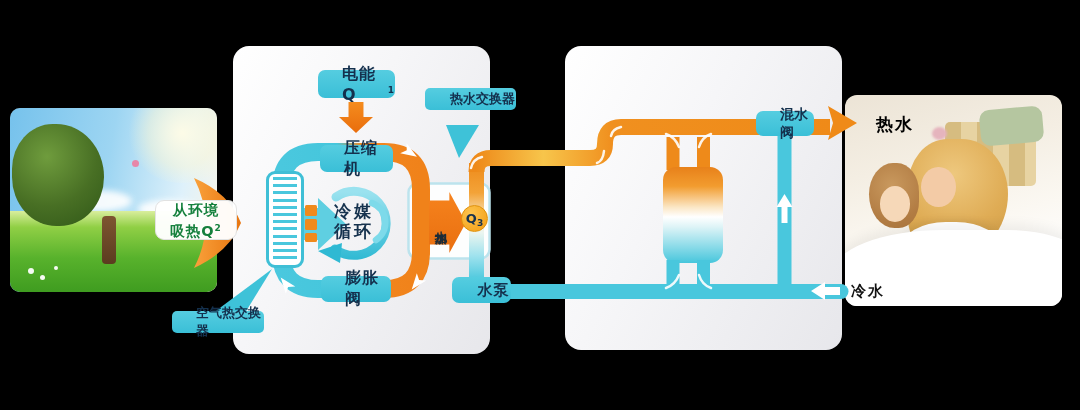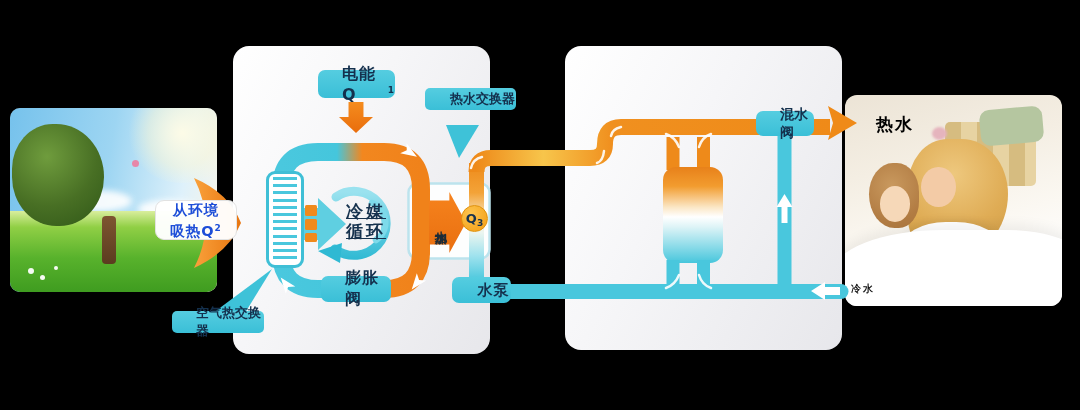--- a/index.html
+++ b/index.html
@@ -69,46 +69,46 @@
   .compressor-label{left:320px;top:145px;width:73px;height:27px;font-size:16px;}
   .expansion-label{left:321px;top:276px;width:70px;height:26px;font-size:16px;}
   .pump-label{left:452px;top:277px;width:59px;height:26px;font-size:15px;}
   .mixing-label{left:756px;top:111px;width:58px;height:25px;font-size:14px;letter-spacing:0;}
   .airx-label{left:172px;top:311px;width:92px;height:22px;font-size:13px;letter-spacing:0;border-radius:5px;}
   .hwx-label{left:425px;top:88px;width:91px;height:22px;font-size:13px;letter-spacing:0;border-radius:5px;}
 
   
   .wlab{left:155px;top:200px;width:82px;height:40px;background:rgba(255,255,255,.97);
         border:1px solid #e2e2e2;border-radius:9px;display:flex;flex-direction:column;
-        align-items:center;justify-content:center;color:#1d4ed8;font-weight:bold;
+        align-items:center;justify-content:center;color:#15803d;font-weight:bold;
         font-size:14.5px;line-height:18px;letter-spacing:1px;}
   .wlab .row{display:flex;align-items:flex-end;}
 
   
   .down-arrow{left:339px;top:102px;width:34px;height:31px;
               background:linear-gradient(180deg,#F58C1E,#E96D0C);
               clip-path:polygon(28% 0,72% 0,72% 48%,100% 48%,50% 100%,0 48%,28% 48%);}
   .refrigerant-text{left:334px;top:201px;width:52px;color:#16324e;font-weight:bold;
-                    font-size:17px;line-height:20px;letter-spacing:3px;text-align:right;text-decoration:underline;}
+                    font-size:17px;line-height:20px;letter-spacing:3px;text-align:left;}
   .coil{left:266px;top:171px;width:38px;height:97px;background:#fff;
         border:3px solid #3FBFD6;border-radius:9px;}
   .coil-fins{position:absolute;inset:3px 4px;
              background:repeating-linear-gradient(180deg,#49C7DD 0 3px,rgba(255,255,255,0) 3px 7.2px);}
   .wheat-arrow{left:429px;top:192px;width:37px;height:61px;
                background:linear-gradient(180deg,#F6831D,#E96F10);
                clip-path:polygon(0 14%,55% 14%,55% 0,100% 50%,55% 100%,55% 86%,0 86%);
                display:flex;align-items:center;}
   .wheat-text{writing-mode:vertical-rl;text-orientation:upright;font-size:12.5px;font-weight:bold;
               color:#1d2c38;margin-left:3px;letter-spacing:1px;}
   .q3{left:461px;top:205px;width:27px;height:27px;border-radius:50%;
       background:radial-gradient(circle at 35% 30%,#FDC44F,#F39D12);
       border:1px solid #e0930e;display:flex;align-items:center;justify-content:center;
       color:#16324e;font-weight:bold;font-size:13px;}
   .hotwater-text{left:856px;top:113px;font-size:17px;font-weight:bold;color:#000;letter-spacing:2px;margin-left:20px;}
-  .coldwater-text{left:851px;top:282px;font-size:10px;font-weight:bold;color:#111;letter-spacing:2px;}
+  .coldwater-text{left:851px;top:282px;font-size:15px;font-weight:bold;color:#111;letter-spacing:2px;}
 </style>
 </head>
 <body>
 
 <div class="stage">
 
   <div class="photo photo-left">
     <div class="pl-sky"></div>
     <div class="pl-sun"></div>
     <div class="pl-cloud c1"></div>
@@ -243,20 +243,21 @@
         <span class="sub">2</span>
     </div>
   </div>
 
   <div class="lab tag electric-label">
     <span>电能Q</span>
       <span class="sub">1</span>
   </div>
   <div class="shape-top down-arrow"></div>
 
+  <div class="lab tag compressor-label">压缩机</div>
 
   <div class="shape-top coil">
     <div class="coil-fins"></div>
   </div>
 
   <div class="txt refrigerant-text">
     <div>冷媒</div>
     <div>循环</div>
   </div>
 

